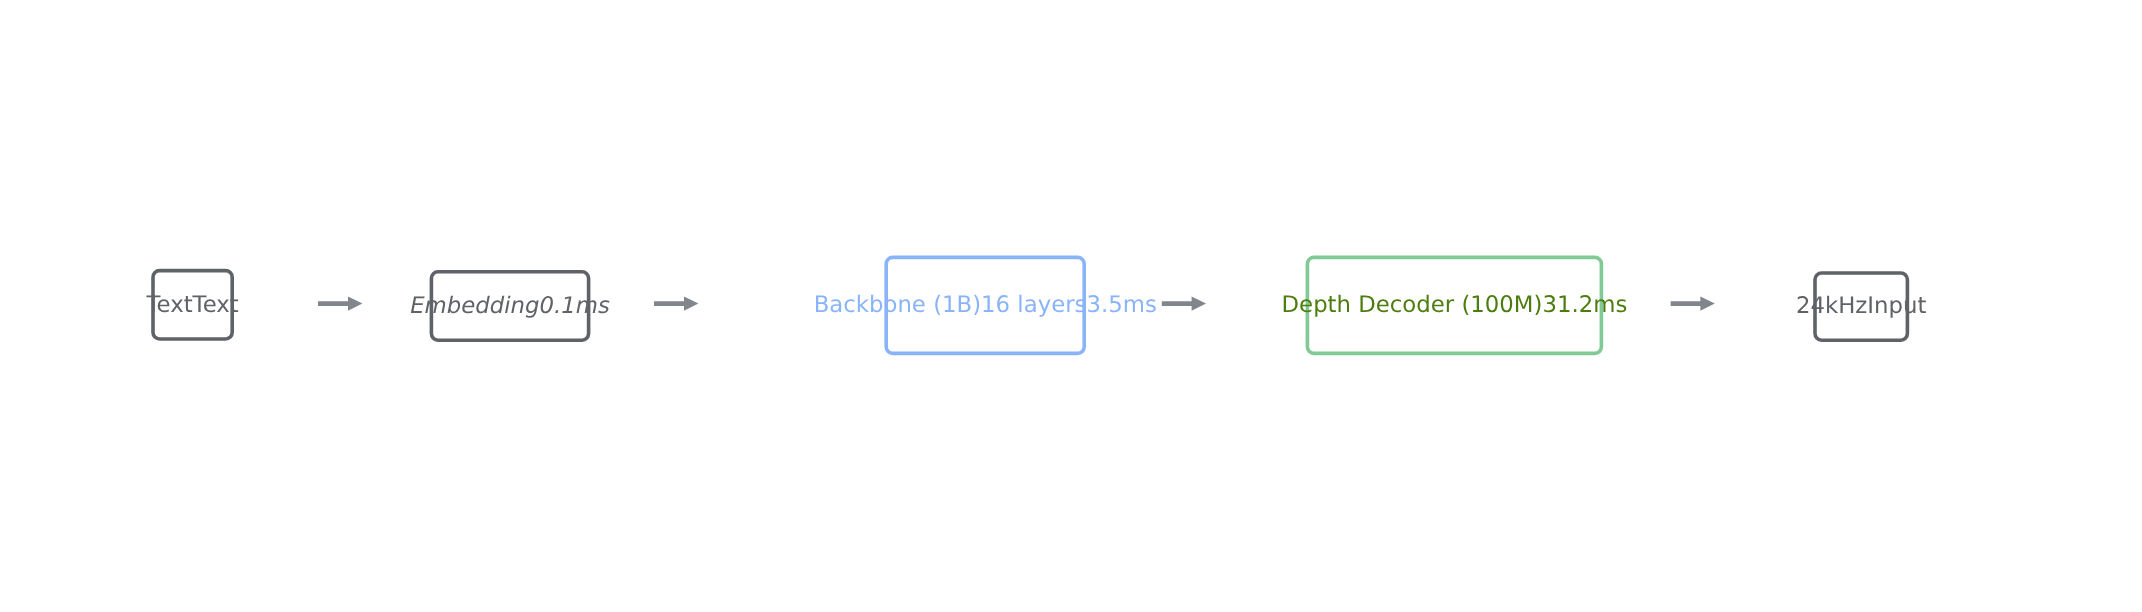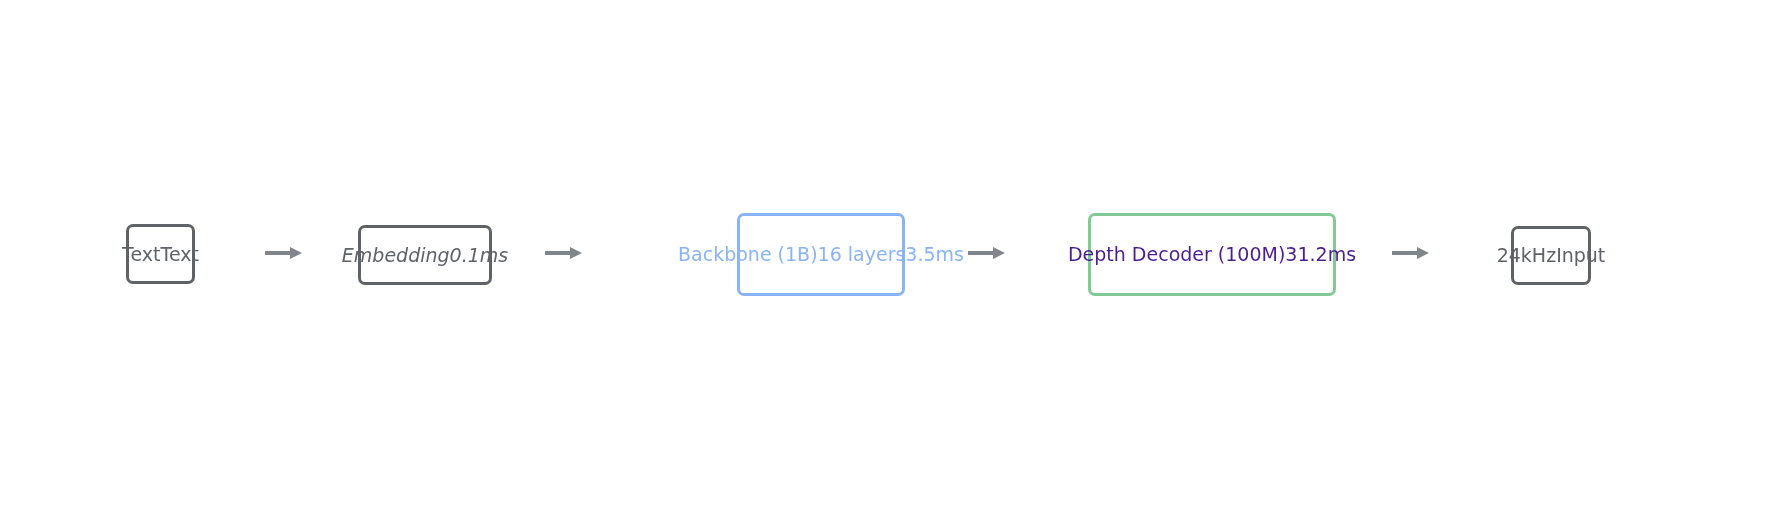--- a/index.html
+++ b/index.html
@@ -24,21 +24,21 @@
       align-items: center;
       justify-content: center;
       text-align: right;
       font-size: 19px;
       line-height: 23px;
       color: #5f6368;
       background: #ffffff;
     }
     .node span { display: block; white-space: nowrap; }
     .node.blue { border-color: #8ab4f8; color: #8ab4f8; margin-left: 47px; }
-    .node.green { border-color: #81c995; color: #4c1d95; }
+    .node.green { border-color: #81c995; color: #4d7c0f; }
     .arrow {
       position: absolute;
       width: 38px;
       height: 14px;
     }
     .arrow svg { display: block; }
   </style>
 </head>
 <body>
 

